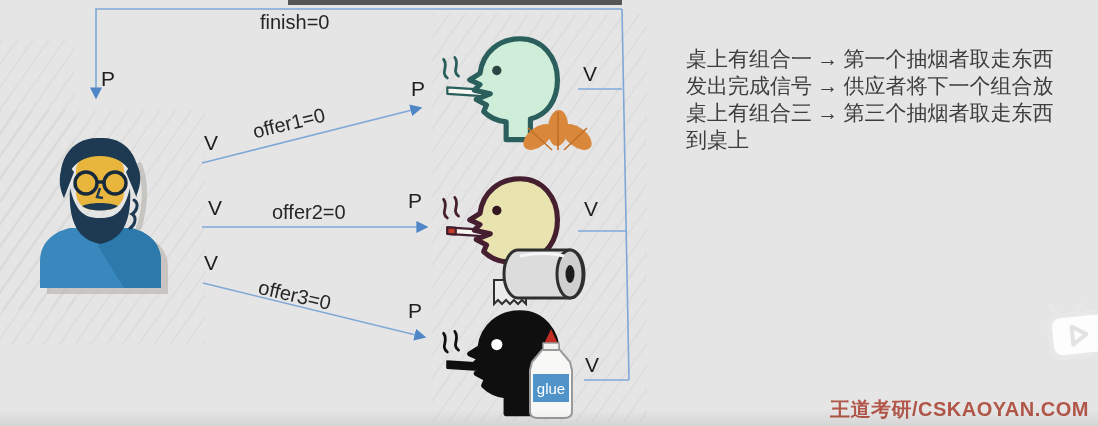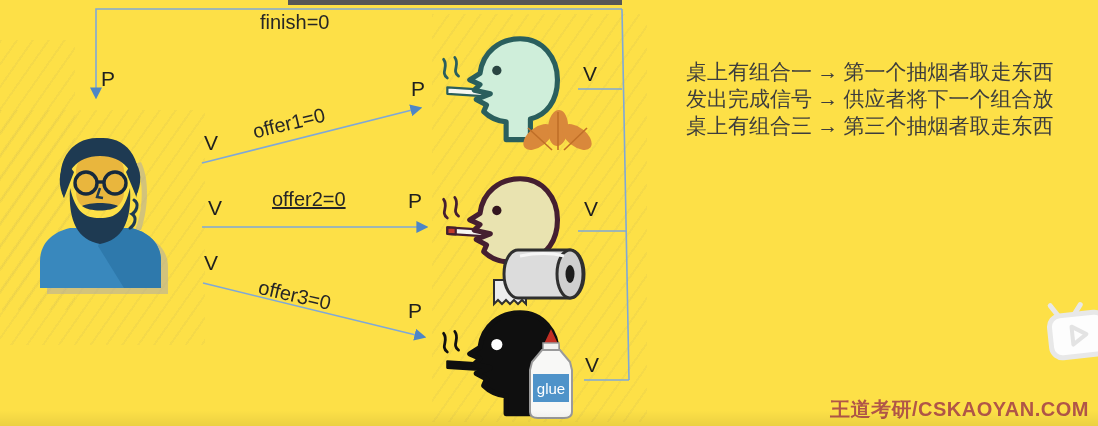--- a/index.html
+++ b/index.html
@@ -1,17 +1,17 @@
 <!DOCTYPE html>
 <html><head>
 <meta charset="utf-8">
 <style>
   html,body{margin:0;padding:0;background:#fff;}
   .canvas{
-    position:relative;width:1098px;height:426px;background:#fde047;
+    position:relative;width:1098px;height:426px;background:#e5e5e5;
     overflow:hidden;font-family:"Liberation Sans","DejaVu Sans",sans-serif;
   }
   .stripes{
     position:absolute;pointer-events:none;
     background:repeating-linear-gradient(125deg,
       rgba(110,110,110,0.06) 0px, rgba(110,110,110,0.06) 2px,
       transparent 2px, transparent 13px);
   }
   .bottom-fade{
     position:absolute;left:0;right:0;bottom:0;height:16px;
@@ -19,21 +19,21 @@
   }
   .overlay{position:absolute;left:0;top:0;}
   .lbl{
     position:absolute;color:#262626;font-size:20px;line-height:1.1;
     white-space:nowrap;
   }
   .pv{font-size:21px;color:#1f1f1f;}
   .rot-up{transform:rotate(-13.5deg);}
   .rot-down{transform:rotate(13deg);}
   .notes{
-    position:absolute;left:686px;top:59px;width:406px;
+    position:absolute;left:686px;top:46px;width:406px;
     font-family:"Liberation Serif","DejaVu Serif",serif;
     font-size:21px;line-height:27px;color:#3d3d3d;
   }
   .notes div{white-space:nowrap;}
   .watermark{
     position:absolute;left:830px;top:396px;font-size:20px;font-weight:bold;
     color:#b15648;letter-spacing:0.5px;white-space:nowrap;
   }
   .fig{position:absolute;}
 </style>
@@ -62,21 +62,21 @@
     <path d="M 203 283 L 424 337" stroke="#7fa8d7" stroke-width="1.6" fill="none" marker-end="url(#ah)"></path>
 
     <path d="M 622 9 L 629 380" stroke="#7fa8d7" stroke-width="1.6" fill="none"></path>
     <path d="M 578 89 L 622 89" stroke="#7fa8d7" stroke-width="1.6" fill="none"></path>
     <path d="M 578 231 L 627 231" stroke="#7fa8d7" stroke-width="1.6" fill="none"></path>
     <path d="M 584 380 L 629 380" stroke="#7fa8d7" stroke-width="1.6" fill="none"></path>
   </svg>
 
   <div class="lbl" style="left:260px;top:11px;">finish=0</div>
   <div class="lbl rot-up" style="left:252px;top:112px;">offer1=0</div>
-  <div class="lbl" style="left:272px;top:188px;text-decoration:underline;">offer2=0</div>
+  <div class="lbl" style="left:272px;top:201px;">offer2=0</div>
   <div class="lbl rot-down" style="left:258px;top:284px;">offer3=0</div>
 
   <div class="lbl pv" style="left:101px;top:67px;">P</div>
   <div class="lbl pv" style="left:204px;top:131px;">V</div>
   <div class="lbl pv" style="left:208px;top:196px;">V</div>
   <div class="lbl pv" style="left:204px;top:251px;">V</div>
   <div class="lbl pv" style="left:411px;top:77px;">P</div>
   <div class="lbl pv" style="left:408px;top:189px;">P</div>
   <div class="lbl pv" style="left:408px;top:299px;">P</div>
   <div class="lbl pv" style="left:583px;top:62px;">V</div>
@@ -156,20 +156,21 @@
     <rect x="23" y="15" width="16" height="7" fill="#f2f2f0" stroke="#9a9a9a" stroke-width="1.5"></rect>
     <path d="M 22 22 L 40 22 L 50 34 L 52 42 L 52 84 Q 52 90 44 90 L 18 90 Q 10 90 10 84 L 10 42 L 12 34 Z" fill="#f8f8f6" stroke="#9a9a9a" stroke-width="2"></path>
     <rect x="13" y="46" width="36" height="28" fill="#4f93c9"></rect>
     <text x="31" y="66" text-anchor="middle" font-size="15" fill="#ffffff" font-family="Liberation Sans, DejaVu Sans, sans-serif">glue</text>
   </svg>
 
   <div class="notes">
     <div>桌上有组合一 → 第一个抽烟者取走东西</div>
     <div>发出完成信号 → 供应者将下一个组合放</div>
     <div>桌上有组合三 → 第三个抽烟者取走东西</div>
+    <div>到桌上</div>
   </div>
 
   <svg class="fig" style="left:1046px;top:298px;transform:rotate(-6deg);" width="64" height="66" viewBox="0 0 64 66">
     <path d="M 14 16 L 7 5 M 30 16 L 37 7" stroke="#e8e8e8" stroke-width="5" stroke-linecap="round" fill="none"></path>
     <rect x="4" y="16" width="56" height="42" rx="11" fill="#fdfdfd" stroke="#e8e8e8" stroke-width="5"></rect>
     <path d="M 26 28 L 40 37 L 26 46 Z" fill="none" stroke="#e3e3e3" stroke-width="4" stroke-linejoin="round"></path>
   </svg>
 
   <div class="watermark">王道考研/CSKAOYAN.COM</div>
 

